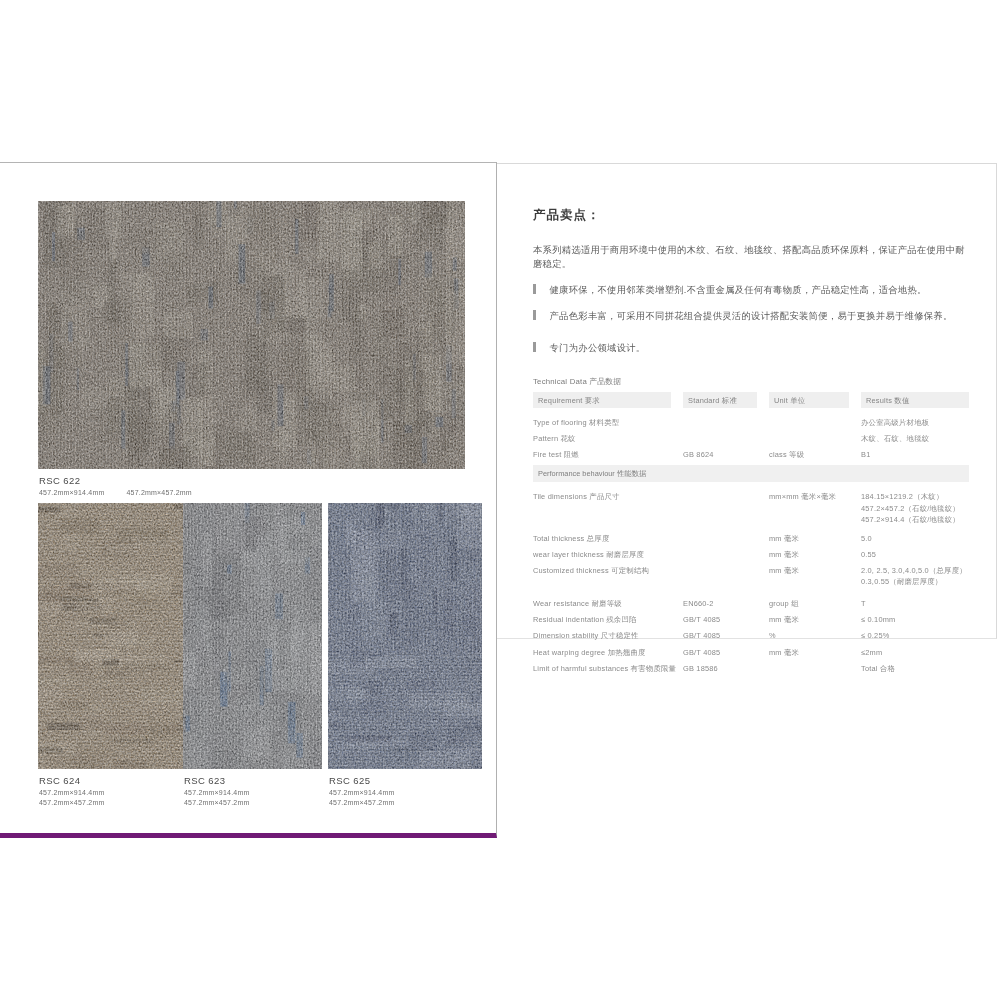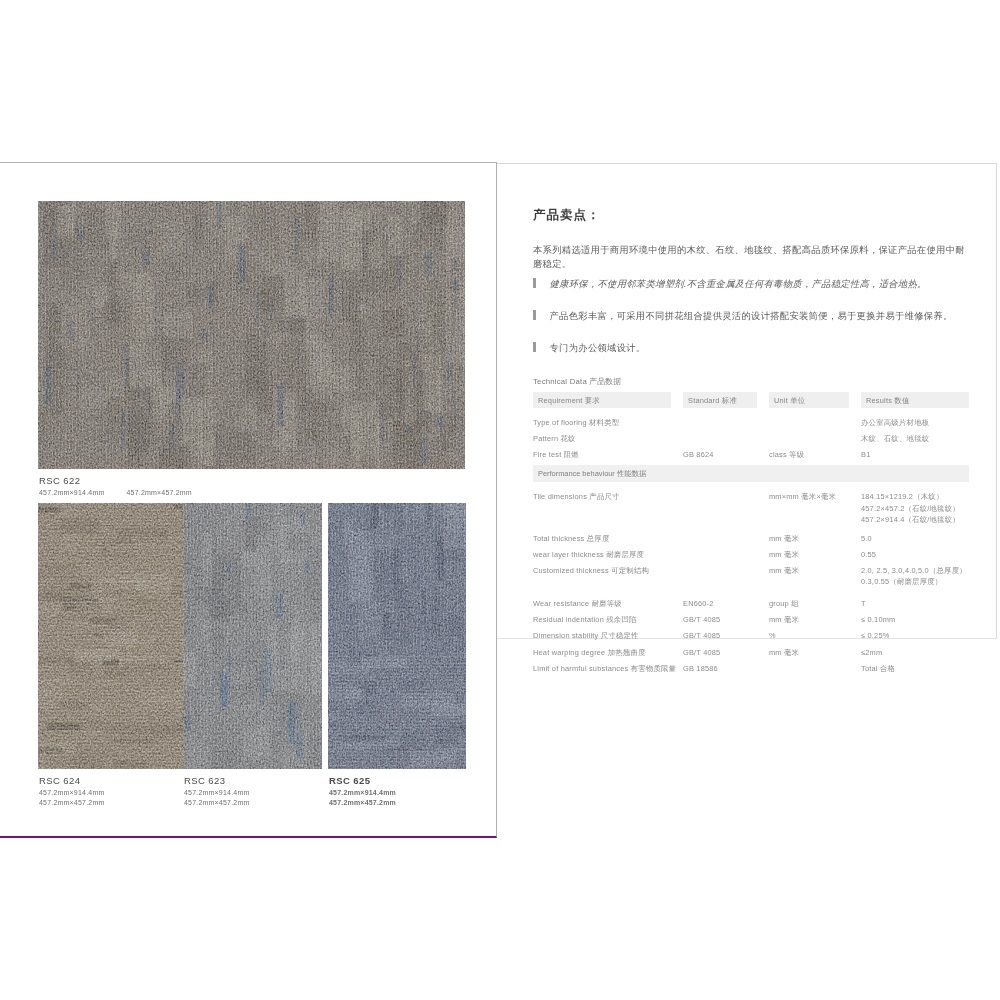--- a/index.html
+++ b/index.html
@@ -4,21 +4,21 @@
 <style>
   html,body{margin:0;padding:0;}
   body{
     width:1000px;height:1000px;background:#ffffff;position:relative;
     font-family:"Liberation Sans","DejaVu Sans",sans-serif;
     -webkit-font-smoothing:antialiased;
   }
   .page{position:absolute;background:#fff;}
   .page-left{
     left:0;top:162px;width:497px;height:676px;
-    border-top:1px solid #b4b4b4;border-right:1px solid #b0b0b0;border-bottom:2px solid #701a75;
+    border-top:1px solid #b4b4b4;border-right:1px solid #b0b0b0;border-bottom:5px solid #701a75;
     box-sizing:border-box;
   }
   .page-right{
     left:497px;top:163px;width:500px;height:476px;
     border-top:1px solid #d9d9d9;border-right:1px solid #d9d9d9;border-bottom:1px solid #e2e2e2;
     box-sizing:border-box;
   }
   
   .product-card{position:absolute;}
   .carpet{position:absolute;left:0;top:0;overflow:hidden;background:#888;}
@@ -27,29 +27,29 @@
   .p-code{font-size:9.5px;color:#4a4a4a;letter-spacing:0.4px;margin-bottom:3px;}
   .p-sizes{font-size:7px;color:#6f6f6f;letter-spacing:0.2px;}
   .p-sizes.row span{margin-right:22px;}
   .p-sizes.col span{display:block;margin-bottom:2.5px;}
   
   .card-622{left:38px;top:38px;width:427px;height:306px;}
   .card-622 .carpet{width:427px;height:268px;}
   .card-622 .p-label{top:274px;}
   .card-624{left:38px;top:340px;width:140px;height:300px;padding-left:10px;}
   .card-623{left:183px;top:340px;width:139px;height:300px;}
-  .card-625{left:328px;top:340px;width:138px;height:300px;font-weight:bold;}
+  .card-625{left:328px;top:340px;width:154px;height:300px;}
   .card-tall .carpet{width:100%;height:266px;}
   .card-tall .p-label{top:272px;}
   
   .rp{position:absolute;left:36px;width:436px;}
   .sp-title{top:43px;font-size:12.5px;font-weight:bold;color:#3c3c3c;letter-spacing:1px;}
   .sp-intro{top:80px;font-size:9.3px;color:#5a5a5a;line-height:1.5;letter-spacing:0.3px;}
   .bullet{display:flex;align-items:flex-start;}
-  .b1{top:114px;font-style:italic;} .b2{top:146px;} .b3{top:178px;}
+  .b1{top:120px;} .b2{top:146px;} .b3{top:178px;}
   .bullet .bar{
     width:2.5px;height:10px;background:#9a9a9a;flex:0 0 2.5px;margin-top:0px;margin-right:14px;
   }
   .bullet .btxt{font-size:9.3px;color:#5a5a5a;letter-spacing:0.3px;line-height:1.3;}
   .tech-title{top:212px;font-size:7.8px;color:#7b7b7b;letter-spacing:0.2px;}
   .tech-table{top:228px;font-size:7.4px;color:#8b8b8b;}
   
   .t-row{display:grid;grid-template-columns:150px 86px 92px 108px;margin-bottom:5px;line-height:1.5;}
   .t-cell{letter-spacing:0.2px;}
   .t-head{margin-bottom:9px;}

